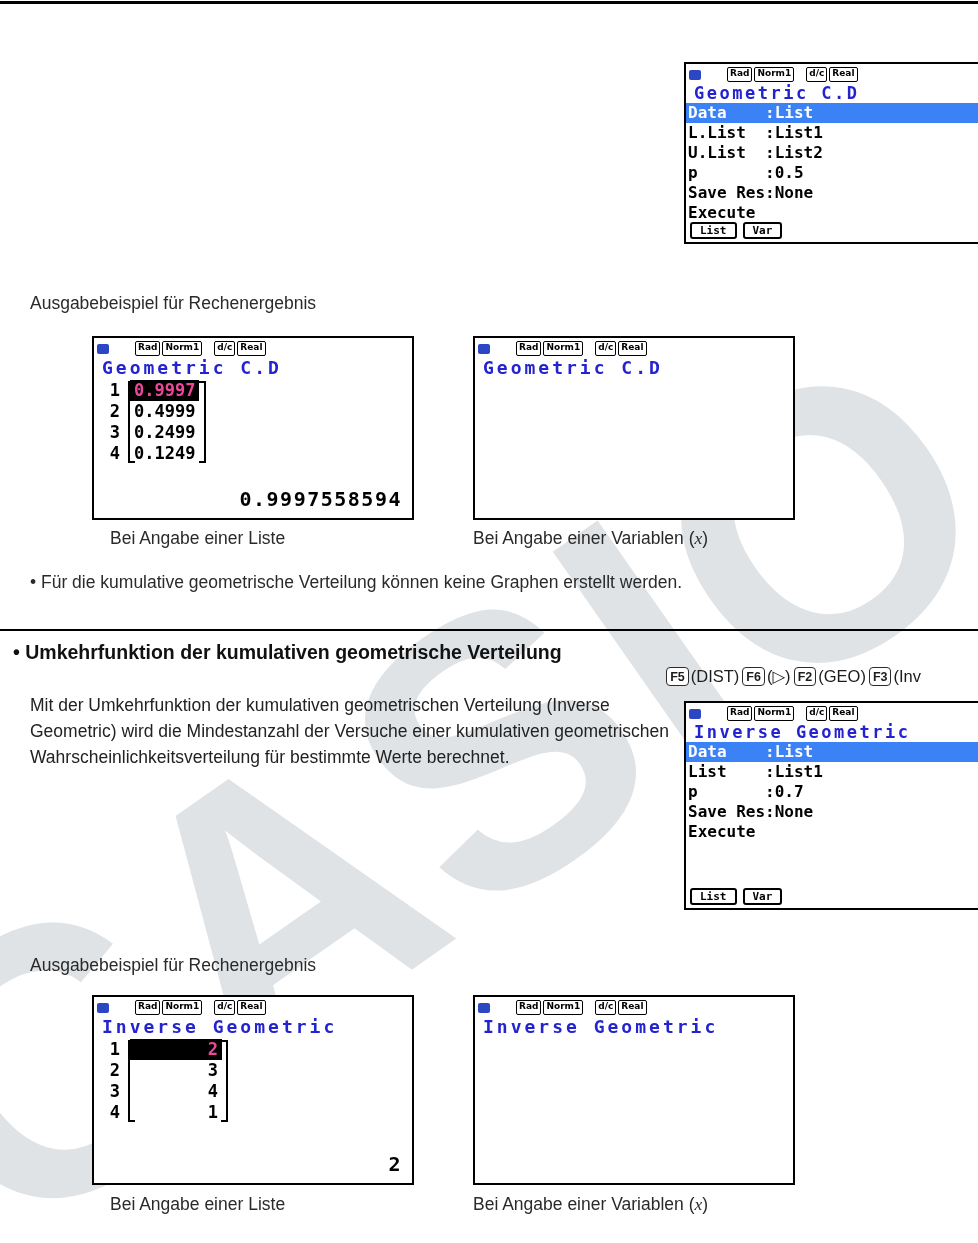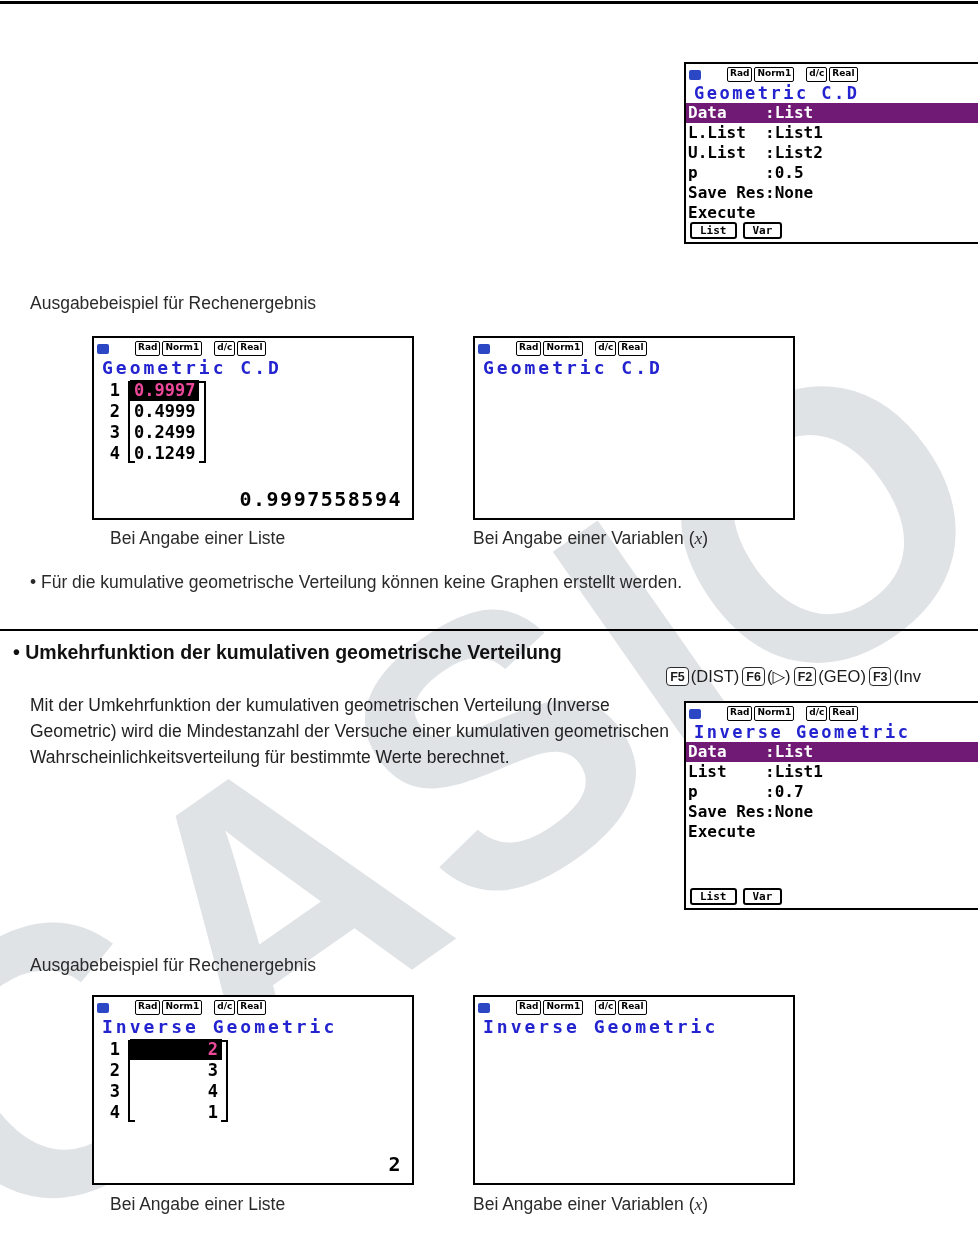--- a/index.html
+++ b/index.html
@@ -37,21 +37,21 @@
     padding:0 2px;height:13px;
   }
   .badge + .badge{margin-left:2px;}
   .badge.grp{margin-left:12px;}
   .ctitle{color:#2323cf;font-weight:bold;white-space:pre;padding-left:8px;}
   .calc-sm .ctitle{font-size:17px;line-height:20px;letter-spacing:2.5px;}
   .calc-lg .ctitle{font-size:18px;line-height:22px;letter-spacing:3px;}
   .srow{white-space:pre;font-weight:bold;padding-left:2px;}
   .calc-sm .srow{font-size:16px;line-height:20px;}
   .lab{display:inline-block;width:8ch;}
-  .hl{background:#701a75;color:#fff;}
+  .hl{background:#3b82f6;color:#fff;}
   .fkeys{position:absolute;left:4px;bottom:3px;display:flex;gap:6px;}
   .fkey{
     border:2px solid #000;border-radius:3px;font-size:11px;font-weight:bold;
     line-height:13px;padding:0 8px;background:#fff;
   }
   
   .listwrap{position:relative;margin:1px 0 0 4px;}
   .lw-geo{width:108px;}
   .lw-inv{width:130px;}
   .lrow{display:flex;align-items:center;font-weight:bold;font-size:17px;line-height:21px;}

